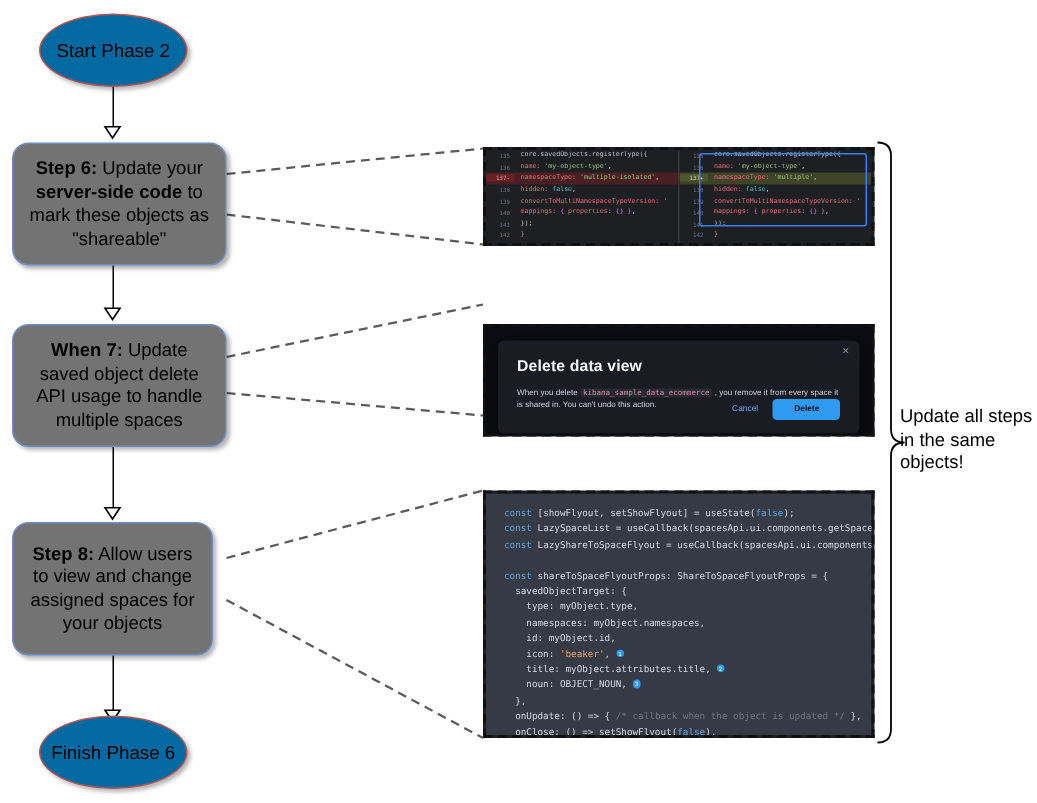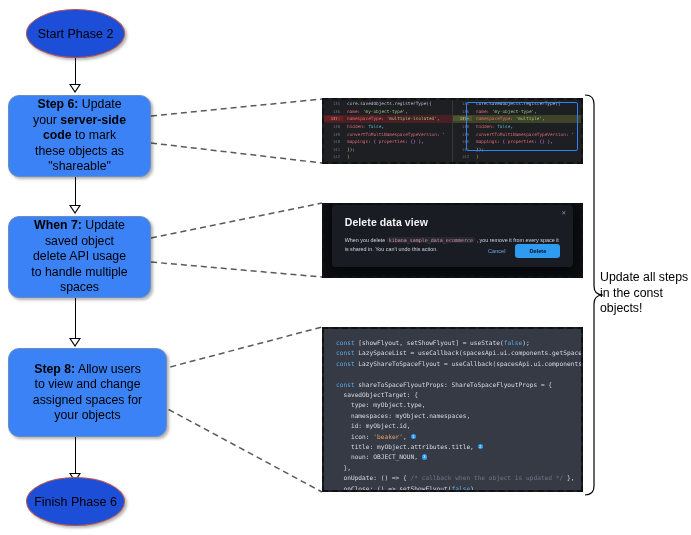--- a/index.html
+++ b/index.html
@@ -9,32 +9,32 @@
     font-family:"Liberation Sans", sans-serif;
     overflow:hidden;
     position:relative;
   }
   #stage{position:relative;width:691px;height:535px;}
 
   
   .node{position:absolute;box-sizing:border-box;display:flex;align-items:center;justify-content:center;text-align:center;}
   .ellipse{
     border-radius:50%;
-    background:#1d4ed8;
+    background:#0369a1;
     border:1.3px solid #b85450;
     box-shadow:2px 2px 3px rgba(0,0,0,.30);
     font-size:12.5px;color:#000;
   }
   .step{
-    background:#3b82f6;
+    background:#737373;
     border:1.3px solid #6c8ebf;
     border-radius:11px;
     box-shadow:2px 2px 3px rgba(0,0,0,.30);
     font-size:12.3px;line-height:15.5px;color:#000;
-    padding:4px 22px;
+    padding:4px 8px;
   }
   .step b{font-weight:bold;}
 
   
   .vline{position:absolute;width:0;border-left:1.2px solid #000;}
   .arrowhead{
     position:absolute;width:0;height:0;
     border-left:6px solid transparent;border-right:6px solid transparent;
     border-top:9px solid #000;
   }
@@ -70,21 +70,21 @@
   .k-prop{color:#e06c75;}
   .k-str{color:#98c379;}
   .k-val{color:#56b6c2;}
   .k-plain{color:#b9bfcc;}
   .k-fn{color:#d19a66;}
   .k-punct{color:#cfd3dc;}
   .k-mag{color:#c678dd;}
   .hl-box{position:absolute;left:13px;top:2px;right:3px;bottom:11px;border:1px solid #2f81f7;border-radius:2px;pointer-events:none;}
 
   
-  .modalshot{background:#0b0d12;display:flex;align-items:flex-start;justify-content:center;}
+  .modalshot{background:#0b0d12;display:flex;align-items:flex-end;justify-content:center;margin-top:13px;}
   .modal{
     position:relative;background:#1a1c23;border-radius:4px;
     width:94%;height:88%;box-sizing:border-box;padding:11px 13px 9px 13px;
     box-shadow:0 4px 14px rgba(0,0,0,.6);
   }
   .modal-x{position:absolute;right:7px;top:5px;color:#8b90a0;font-size:6px;line-height:6px;}
   .modal-title{color:#f3f4f7;font-size:10.5px;font-weight:bold;letter-spacing:.1px;}
   .modal-body{color:#ced2dd;font-size:5.4px;line-height:8.5px;margin-top:8px;}
   .code-chip{color:#d98ca3;font-family:"DejaVu Sans Mono",monospace;background:#262932;padding:0 2px;border-radius:2px;font-size:5px;}
   .modal-actions{position:absolute;right:13px;bottom:9px;display:flex;align-items:center;gap:10px;}
@@ -147,33 +147,33 @@
       <b>Step 6:</b><span> Update your </span><b>server-side code</b><span> to mark these objects as "shareable"</span>
     </span>
   </div>
 
   <div class="node step" style="left:8px;top:216px;width:143px;height:82px;">
     <span>
       <b>When 7:</b><span> Update saved object delete API usage to handle multiple spaces</span>
     </span>
   </div>
 
-  <div class="node step" style="left:8px;top:348px;width:159px;height:89px;">
+  <div class="node step" style="left:8px;top:348px;width:134px;height:89px;">
     <span>
       <b>Step 8:</b><span> Allow users to view and change assigned spaces for your objects</span>
     </span>
   </div>
 
   <div class="node ellipse" style="left:26px;top:477px;width:99px;height:49px;">
     <span>Finish Phase 6</span>
   </div>
 
   <div class="note" style="left:600px;top:270px;width:90px;">
     <div>Update all steps</div>
-    <div>in the const</div>
+    <div>in the same</div>
     <div>objects!</div>
   </div>
 
   <div class="shot" style="left:322px;top:98px;width:261px;height:66px;">
     <div class="diff">
       <div class="diffside left" id="diff-left">
           <div class="drow">
             <div class="gut">135</div>
             <div class="dcode"><span class="k-plain">core.savedObjects.registerType({</span></div>
           </div>

